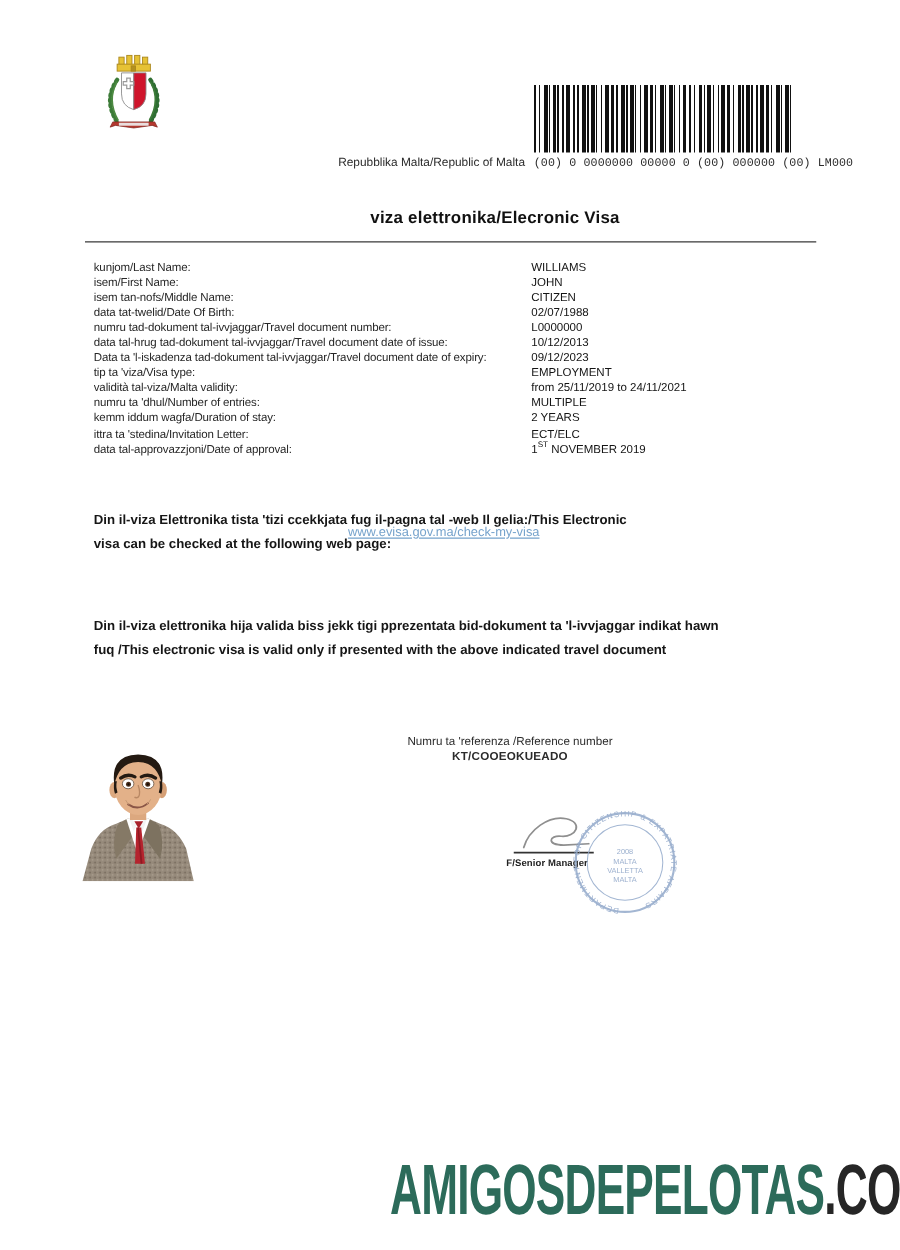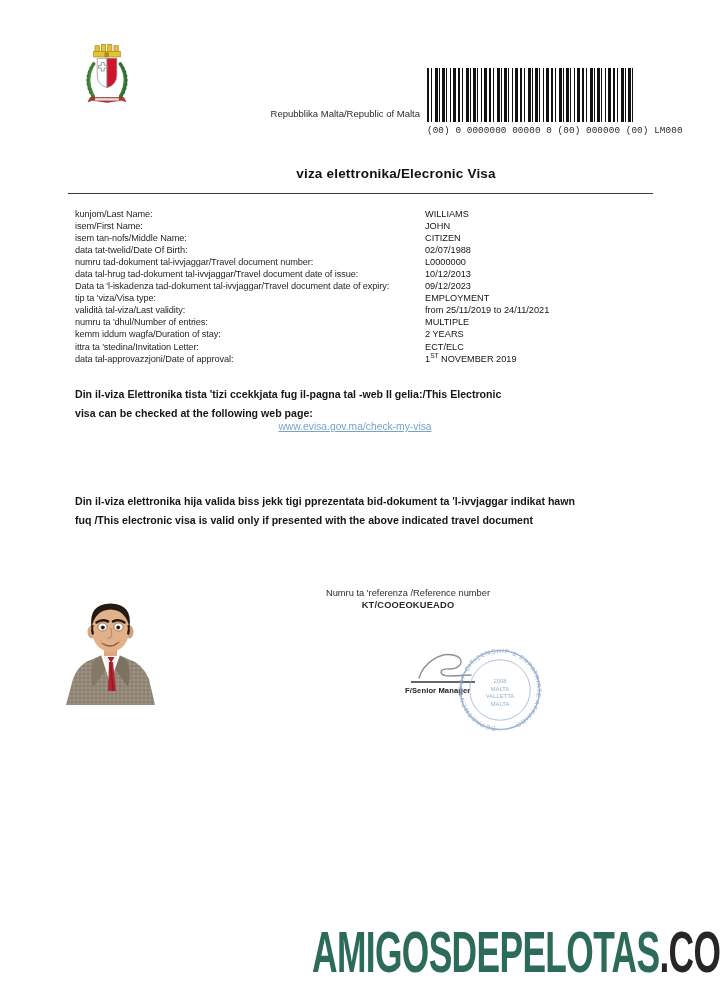--- a/index.html
+++ b/index.html
@@ -14,34 +14,34 @@
     background:repeating-linear-gradient(90deg,
       #111 0 2px,#fff 2px 4px,
       #111 4px 5px,#fff 5px 8px,
       #111 8px 11px,#fff 11px 12px,
       #111 12px 13px,#fff 13px 15px,
       #111 15px 18px,#fff 18px 19px,
       #111 19px 20px,#fff 20px 23px,
       #111 23px 24px,#fff 24px 26px,
       #111 26px 29px,#fff 29px 31px);
   }
-  .country-line{position:absolute;right:300px;top:108px;font-size:9.5px;color:#2a2a2a;white-space:nowrap;}
+  .country-line{position:absolute;right:300px;top:125px;font-size:9.5px;color:#2a2a2a;white-space:nowrap;}
   .barcode-num{position:absolute;left:427px;top:125px;font-size:9.3px;color:#2a2a2a;white-space:nowrap;letter-spacing:.1px;font-family:Liberation Mono, monospace;}
   
   .doc-title{position:absolute;left:0;top:166px;width:720px;text-align:center;
     font-size:13.5px;font-weight:bold;color:#111;letter-spacing:.2px;margin-left:36px;}
   .rule{position:absolute;left:68px;top:193px;width:585px;border-top:1.2px solid #3a3a3a;}
   
   .fields{position:absolute;left:75px;top:208px;width:580px;font-size:9.2px;}
   .field-row{display:flex;line-height:12.05px;white-space:nowrap;}
   .field-label{width:350px;flex:0 0 350px;color:#272727;letter-spacing:-.1px;overflow:hidden;}
   .field-value{font-weight:normal;color:#141414;}
   .field-value sup{font-size:6.5px;vertical-align:super;line-height:0;}
   
-  .note1{position:absolute;left:75px;top:374px;width:445px;font-size:10.6px;font-weight:bold;
+  .note1{position:absolute;left:75px;top:396px;width:445px;font-size:10.6px;font-weight:bold;
     color:#161616;line-height:19.5px;}
   .link-row{position:absolute;left:75px;top:421px;width:560px;text-align:center;font-size:10.3px;}
   .link-row a{color:#76a3cc;text-decoration:underline;cursor:pointer;}
   .note2{position:absolute;left:75px;top:481px;width:512px;font-size:10.6px;font-weight:bold;
     color:#161616;line-height:19.5px;}
   
   .ref{position:absolute;left:283px;top:588px;width:250px;text-align:center;font-size:9.3px;color:#2b2b2b;}
   .ref .ref-value{margin-top:2px;letter-spacing:.2px;font-weight:bold;}
   
   .photo{position:absolute;left:63px;top:597px;width:95px;height:108px;}
@@ -119,21 +119,21 @@
       </div>
       <div class="field-row">
         <span class="field-label">Data ta 'l-iskadenza tad-dokument tal-ivvjaggar/Travel document date of expiry:</span>
         <span class="field-value">09/12/2023</span>
       </div>
       <div class="field-row">
         <span class="field-label">tip ta 'viza/Visa type:</span>
         <span class="field-value">EMPLOYMENT</span>
       </div>
       <div class="field-row">
-        <span class="field-label">validità tal-viza/Last validity:</span>
+        <span class="field-label">validità tal-viza/Malta validity:</span>
         <span class="field-value">from 25/11/2019 to 24/11/2021</span>
       </div>
       <div class="field-row">
         <span class="field-label">numru ta 'dhul/Number of entries:</span>
         <span class="field-value">MULTIPLE</span>
       </div>
       <div class="field-row">
         <span class="field-label">kemm iddum wagfa/Duration of stay:</span>
         <span class="field-value">2 YEARS</span>
       </div>

